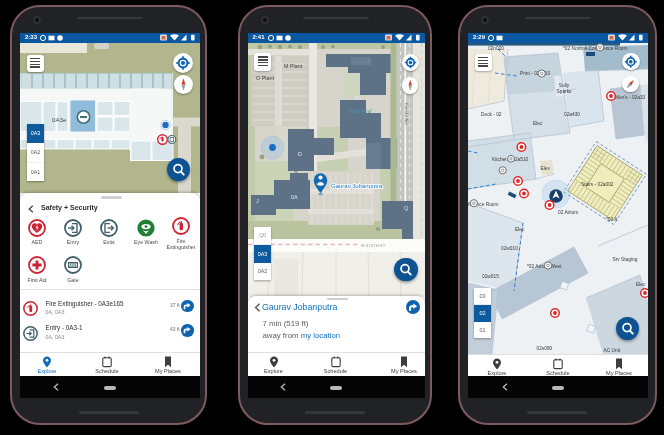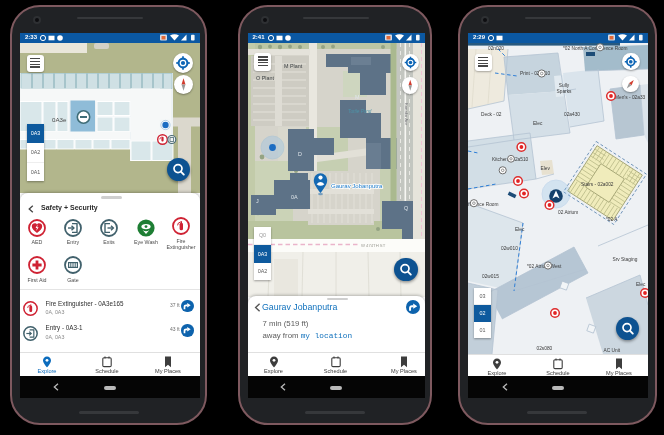--- a/index.html
+++ b/index.html
@@ -530,21 +530,21 @@
 
       <div style="position:absolute;left:158px;top:3.5px;width:14.5px;height:14.5px;border-radius:50%;background:#0d63ad;">
         <svg width="14.5" height="14.5" viewBox="0 0 12.5 12.5">
           <path d="M3.5 9.2 L3.5 6.9 Q3.5 5.3 5.1 5.3 L6.4 5.3" stroke="#fff" stroke-width="1.7" fill="none"></path>
             <path d="M6.2 3 L9.7 5.3 L6.2 7.6 Z" fill="#fff"></path>
         </svg>
       </div>
 
       <div class="t" style="left:15px;top:23px;font-size:7.8px;color:#5c5c5c;">7 min (519 ft)</div>
 
-      <div class="t" style="left:15px;top:34.5px;font-size:7.8px;color:#5c5c5c;">away from <span style="color:#1272bd;font-family:Liberation Mono, monospace;">my location</span></div>
+      <div class="t" style="left:15px;top:34.5px;font-size:7.8px;color:#5c5c5c;">away from <span style="color:#1272bd;">my location</span></div>
     </div>
 
     <div class="bnav" style="top:319.5px;">
 
       <div class="it" style="left:1px;">
         <svg width="10" height="12" viewBox="0 0 10 12" style="margin:2px auto 0;display:block">
           <path d="M5 0.5 C2.6 0.5 1 2.3 1 4.4 C1 7 5 11.3 5 11.3 S9 7 9 4.4 C9 2.3 7.4 0.5 5 0.5 Z" fill="#3d3d3d"></path>
           <circle cx="5" cy="4.3" r="1.4" fill="#fff"></circle>
         </svg>
         <div class="lb">Explore</div>

